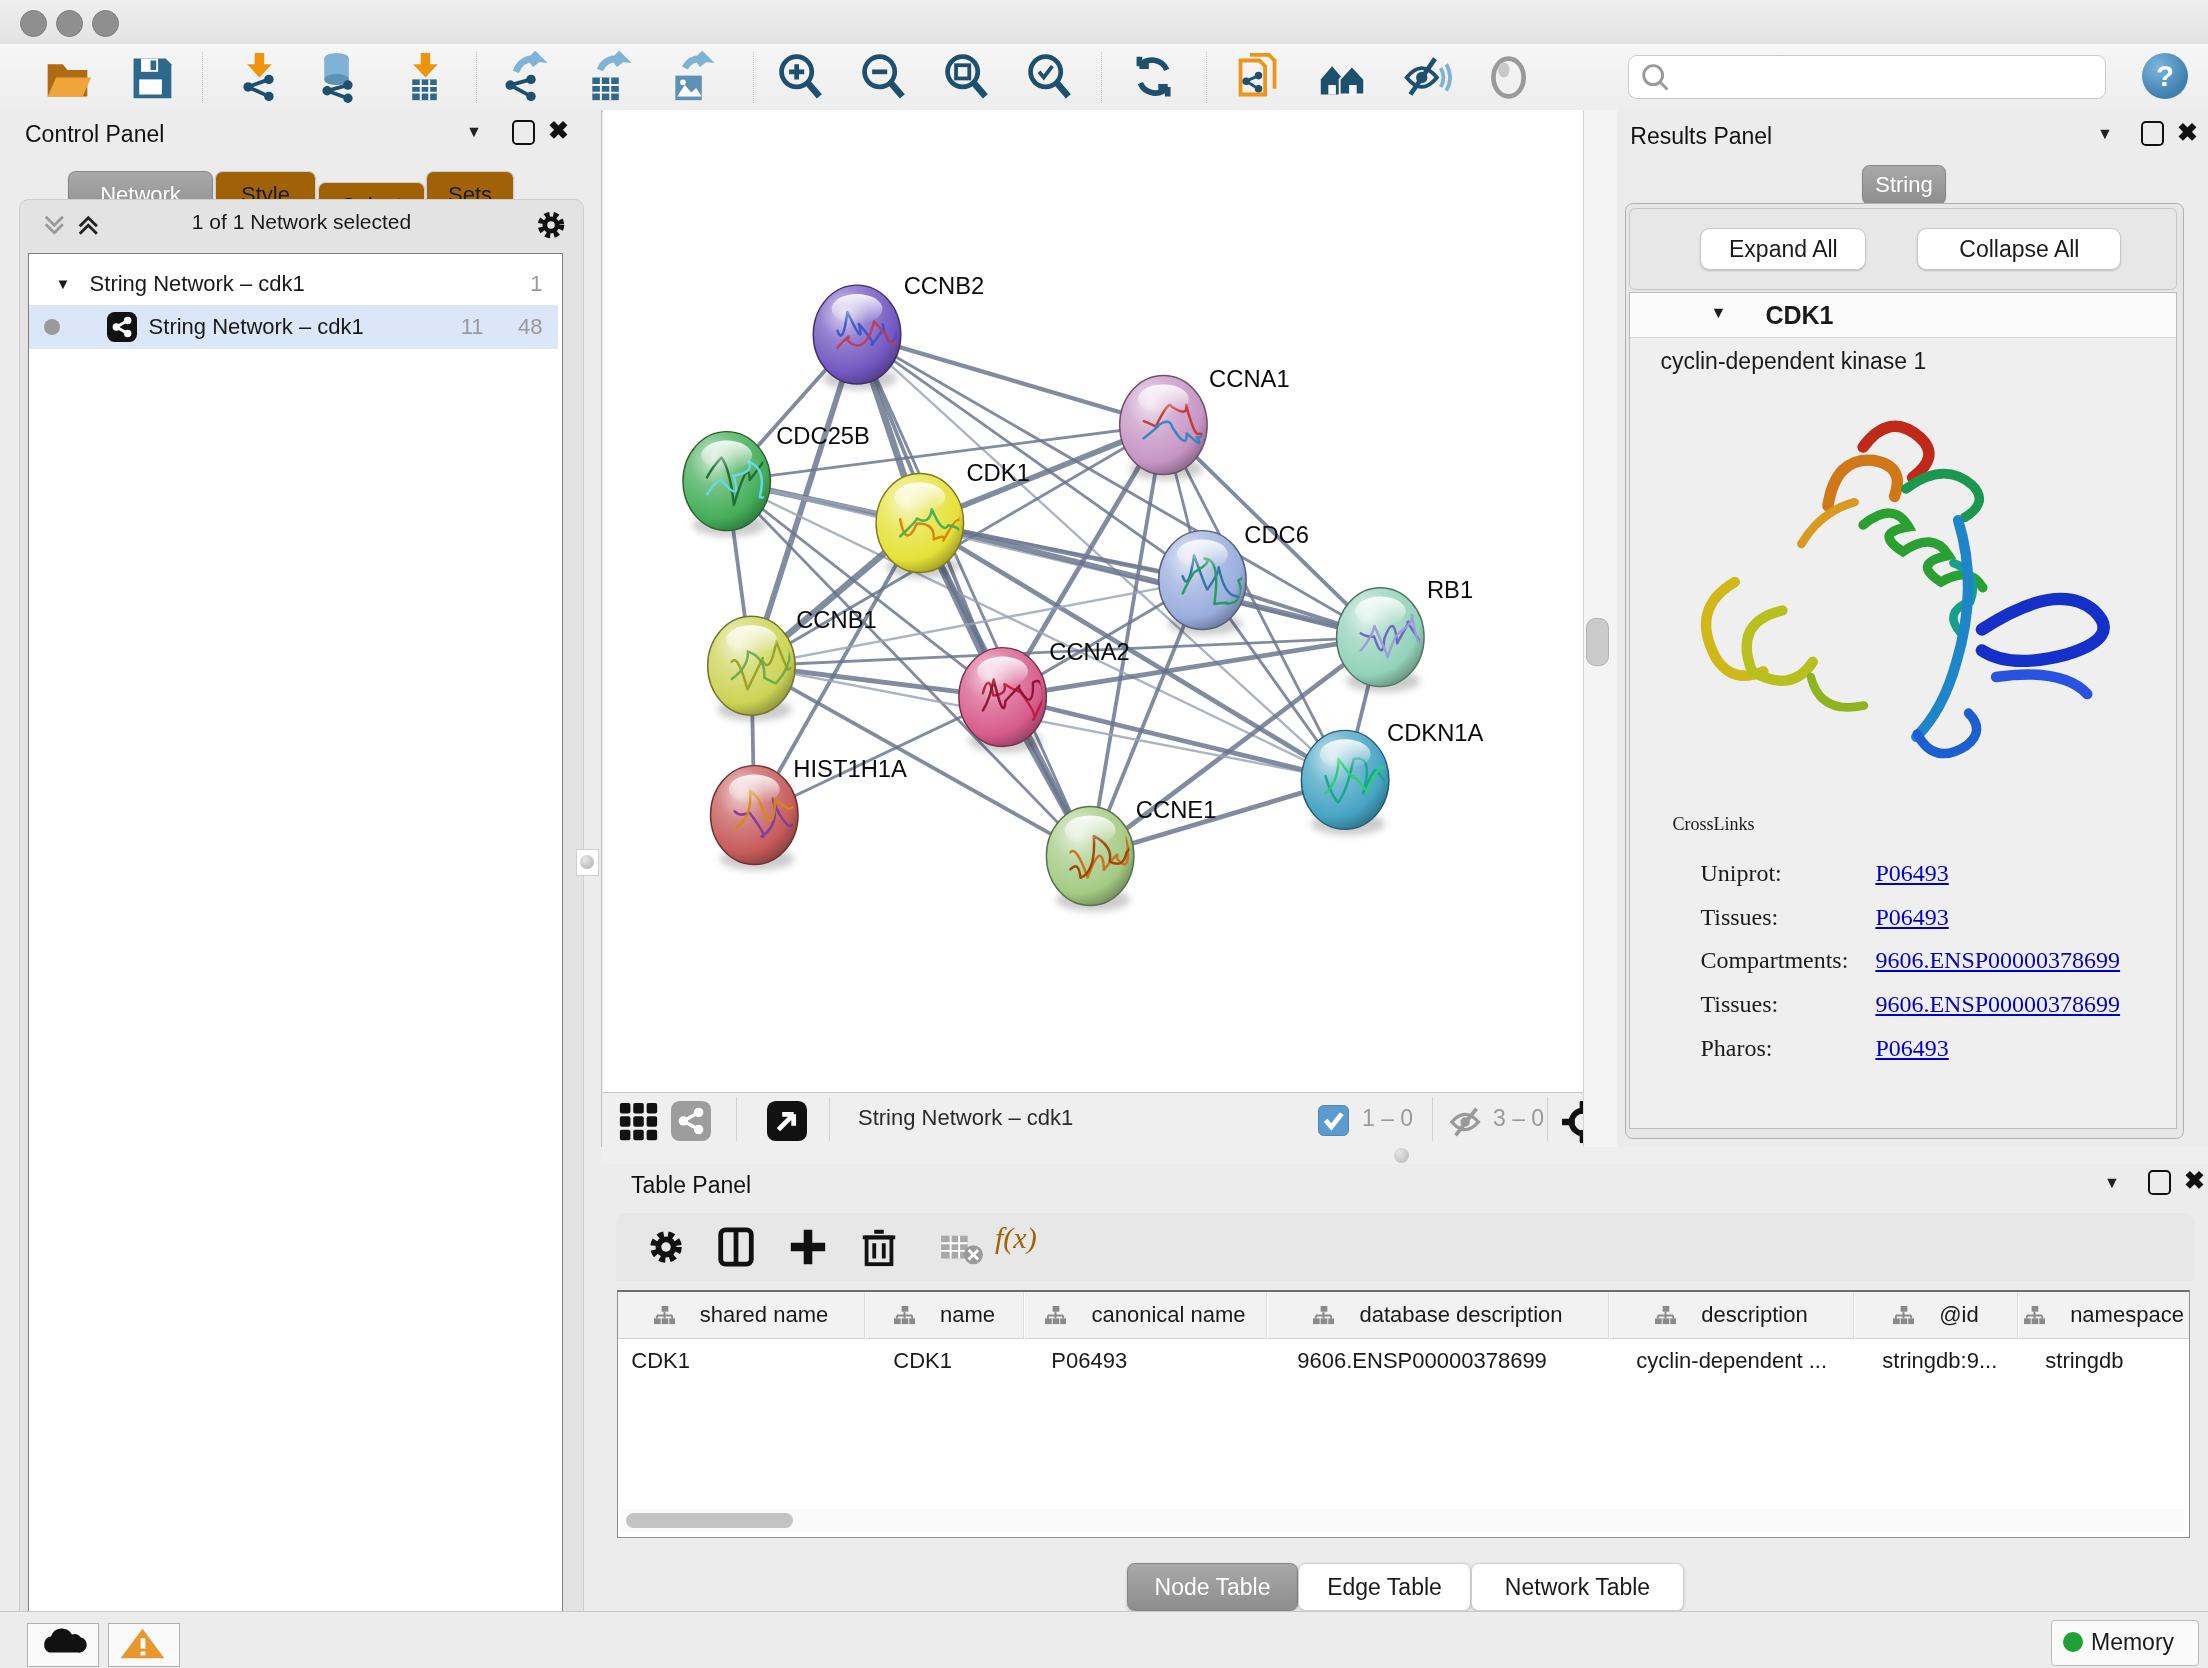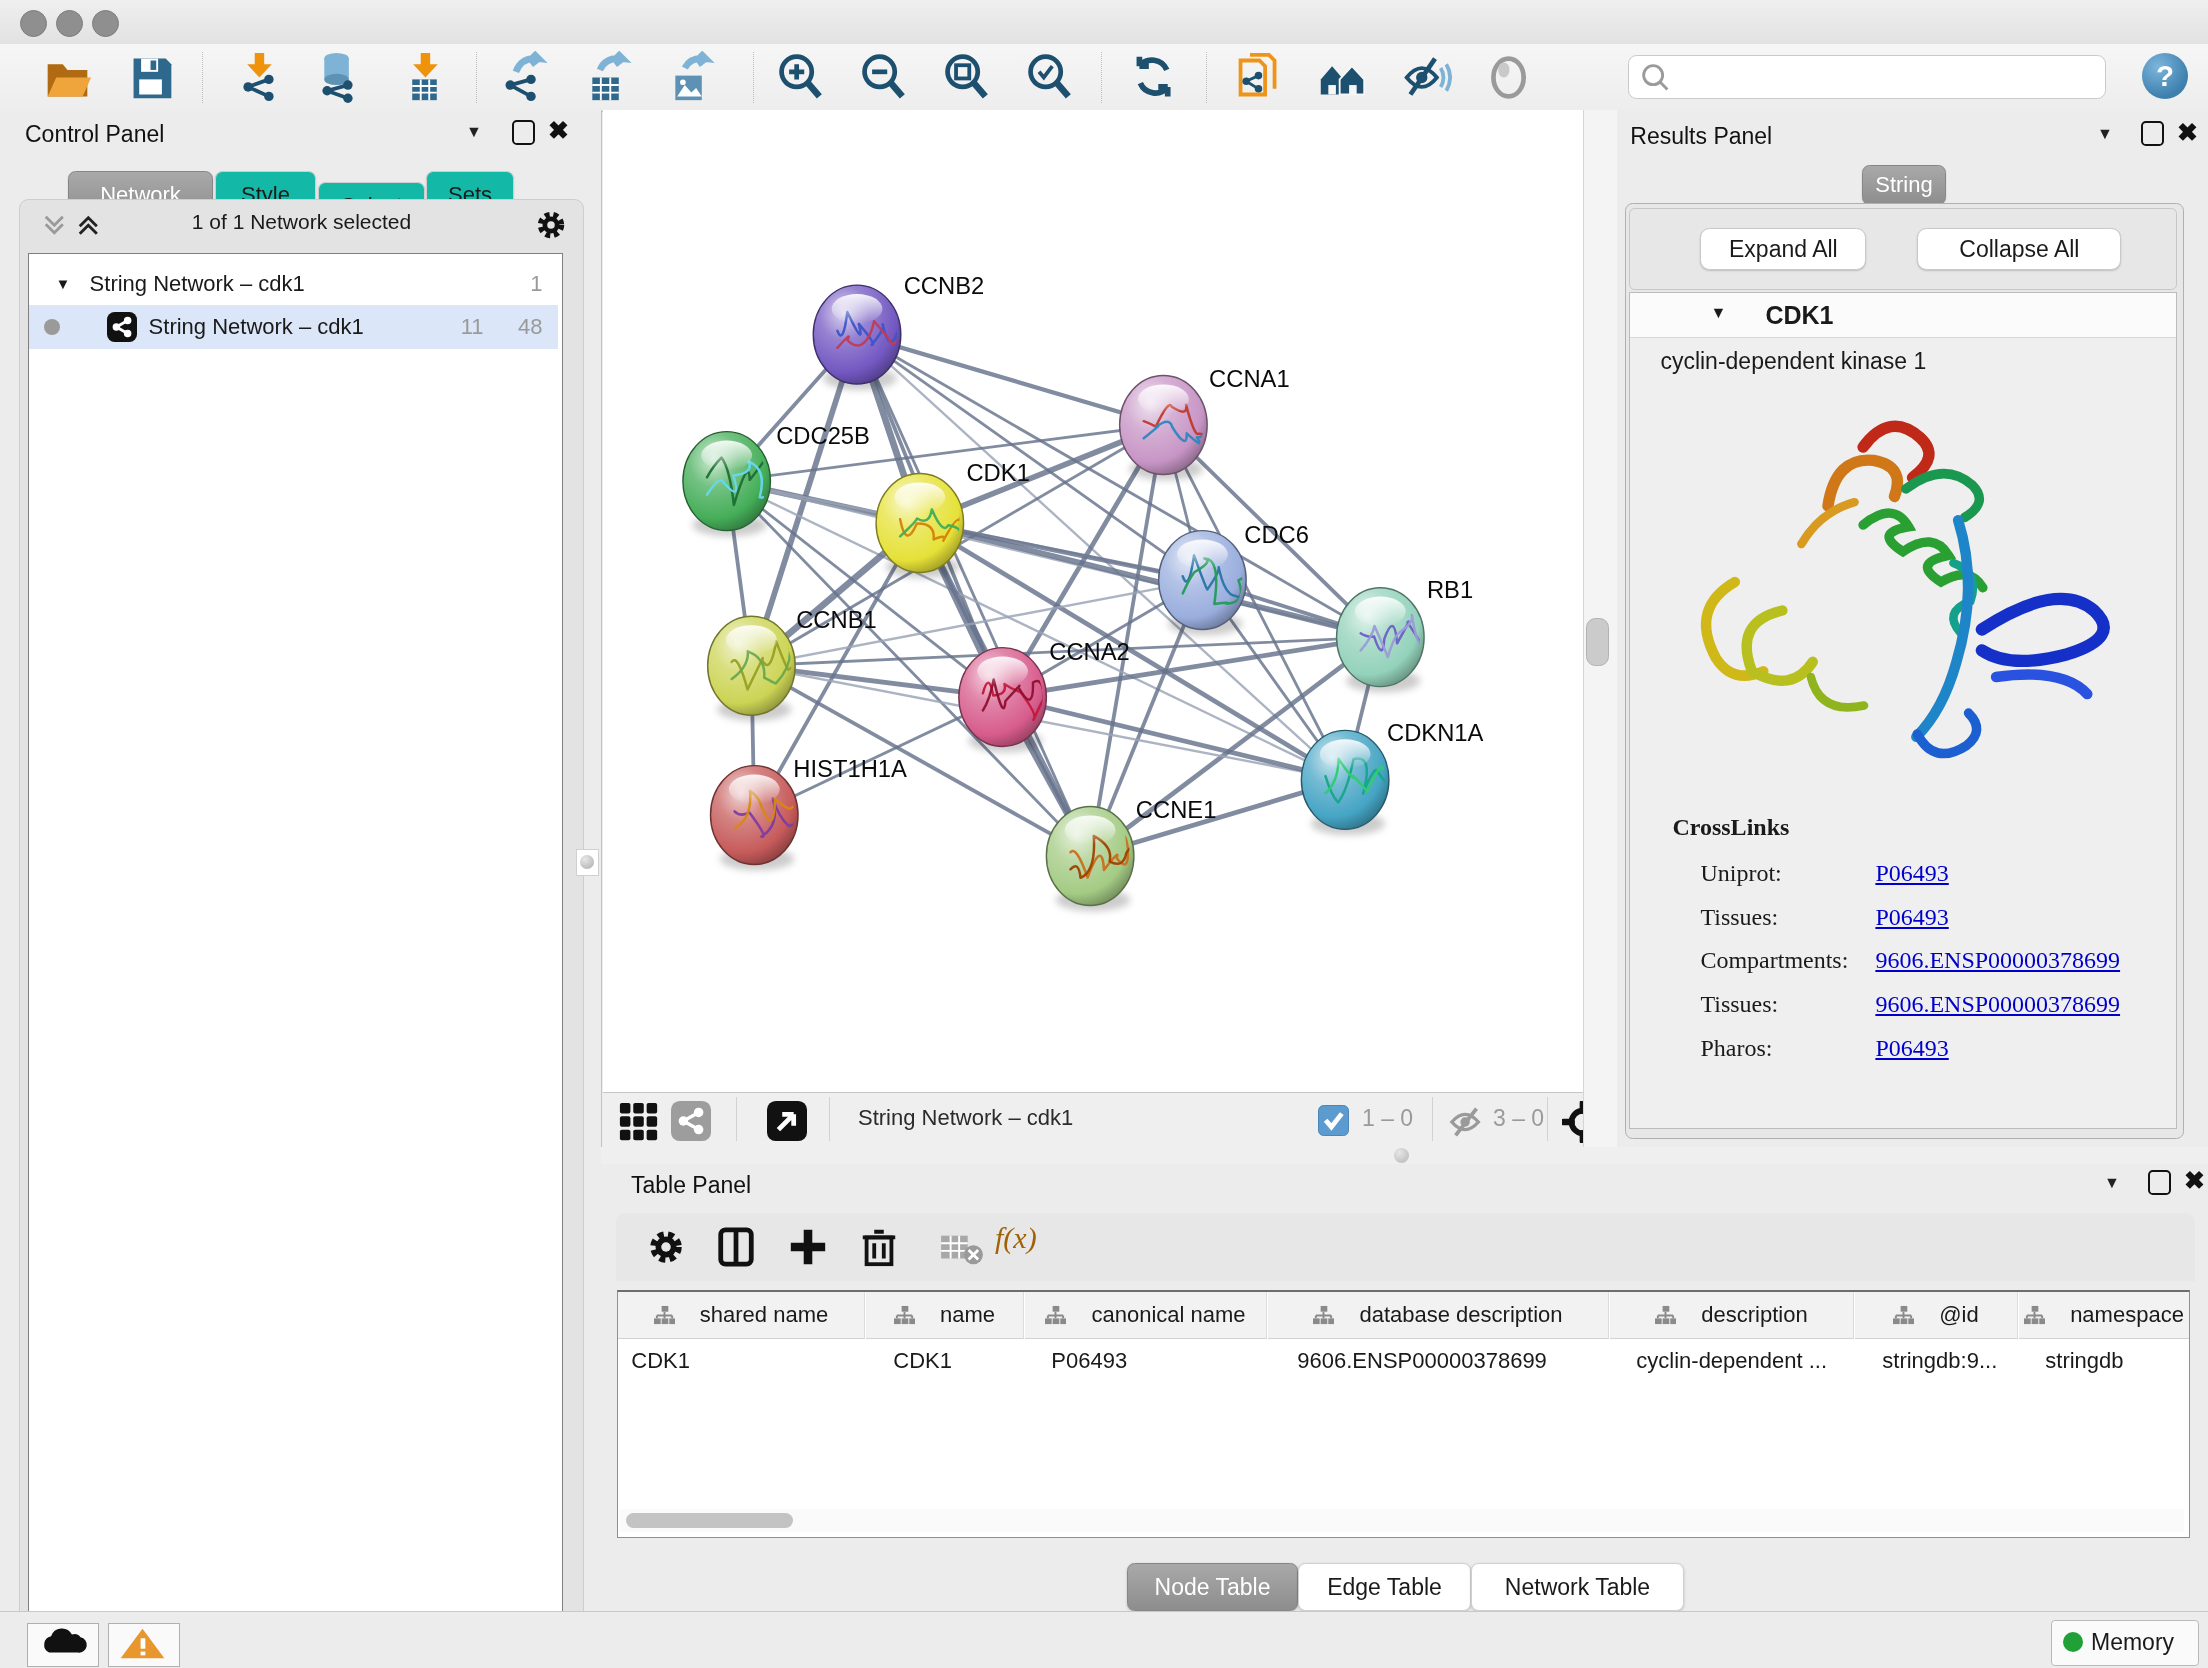--- a/index.html
+++ b/index.html
@@ -24,21 +24,21 @@
              outline:none;font-size:21px;font-family:"Liberation Sans",sans-serif;background:transparent;}
   .help-btn{position:absolute;left:2142px;top:8.6px;width:46px;height:46px;border-radius:50%;
             background:radial-gradient(circle at 35% 30%,#7cb6dd,#3e7fae 70%);color:#fff;
             font-size:29.5px;font-weight:bold;text-align:center;line-height:46px;}
   
   .panel-title{font-size:23px;color:#111;}
   .hdr-tri{font-size:16px;color:#222;}
   .hdr-float{display:inline-block;width:19px;height:21px;border:2.9px solid #111;border-radius:4.8px;}
   .hdr-x{font-size:25px;font-weight:bold;color:#111;}
   .tab{position:absolute;height:46px;border-radius:7.6px;text-align:center;font-size:22px;
-       line-height:46px;background:#14b8a6;border:1px solid #cfcfcf;color:#1a1a1a;
+       line-height:46px;background:#a16207;border:1px solid #cfcfcf;color:#1a1a1a;
        box-shadow:0 1px 1.9px rgba(0,0,0,.15);}
   .tab.active{background:linear-gradient(#a9a9a9,#8d8d8d);color:#fff;border:1px solid #868686;}
   
   .control-panel{position:absolute;left:0;top:110px;width:601px;height:1501px;
                  background:#ececec;border-right:1.9px solid #c2c2c2;}
   .cp-content{position:absolute;left:19px;top:89px;width:563px;height:1489px;
               background:#e3e3e3;border:1px solid #cdcdcd;border-radius:9.5px;}
   .tree-box{position:absolute;left:7.6px;top:53px;width:533px;height:1434px;background:#fff;
             border:1.9px solid #7f7f7f;}
   .tree-row{position:absolute;left:0;width:529px;height:44px;font-size:22px;line-height:44px;}
@@ -629,21 +629,21 @@
             <path d="M205 140 q 32 -26 48 2 q -38 6 -6 26 q 32 -22 48 4 q -40 8 -8 28 q 30 -18 44 6" stroke="#2aa032" stroke-width="10"></path>
             <path d="M250 102 q 40 -30 70 -4 q 18 18 -8 34" stroke="#1b9850" stroke-width="10"></path>
             <path d="M300 180 q 28 10 18 40 q -30 12 -10 34" stroke="#14a08a" stroke-width="9"></path>
             <path d="M305 135 q 22 70 -2 150 q -14 50 -42 78" stroke="#1e86c8" stroke-width="11"></path>
             <path d="M262 360 q 18 34 52 12 q 20 -16 2 -34" stroke="#1c5fd0" stroke-width="10"></path>
             <path d="M330 250 q 80 -52 118 -20 q 30 28 -28 46 q -60 16 -90 -4" stroke="#1430c8" stroke-width="13"></path>
             <path d="M345 300 q 70 -10 96 18" stroke="#2a52e0" stroke-width="11"></path>
           </g>
         </svg>
 
-        <span class="abs serif" style="left:42px;top:521px;font-size:24px;font-weight:bold">CrossLinks</span>
+        <span class="abs serif" style="left:42px;top:521px;font-size:18px;font-weight:normal">CrossLinks</span>
         <div>
           <span class="abs serif" style="left:70px;top:567px;font-size:24px">Uniprot:</span>
           <a class="abs serif xlink" style="left:245px;top:567px;font-size:24px">P06493</a>
           <span class="abs serif" style="left:70px;top:611px;font-size:24px">Tissues:</span>
           <a class="abs serif xlink" style="left:245px;top:611px;font-size:24px">P06493</a>
           <span class="abs serif" style="left:70px;top:654px;font-size:24px">Compartments:</span>
           <a class="abs serif xlink" style="left:245px;top:654px;font-size:24px">9606.ENSP00000378699</a>
           <span class="abs serif" style="left:70px;top:698px;font-size:24px">Tissues:</span>
           <a class="abs serif xlink" style="left:245px;top:698px;font-size:24px">9606.ENSP00000378699</a>
           <span class="abs serif" style="left:70px;top:742px;font-size:24px">Pharos:</span>

